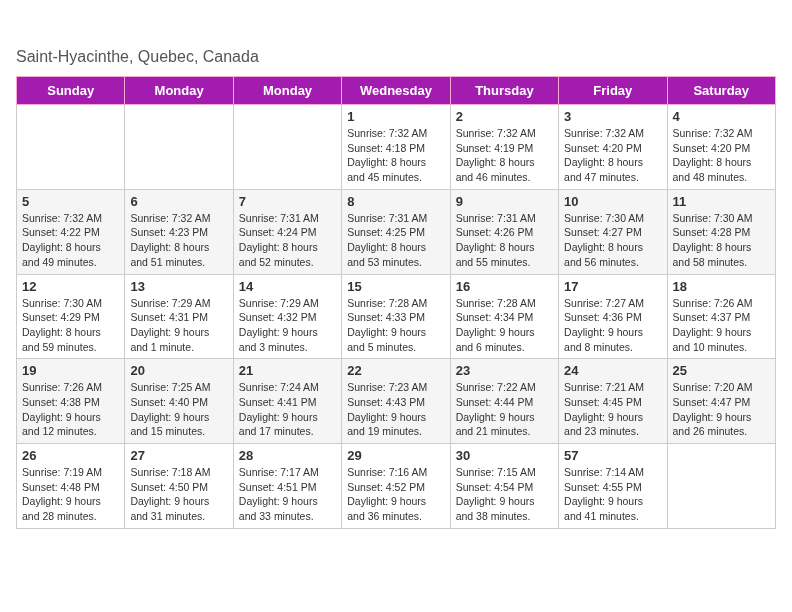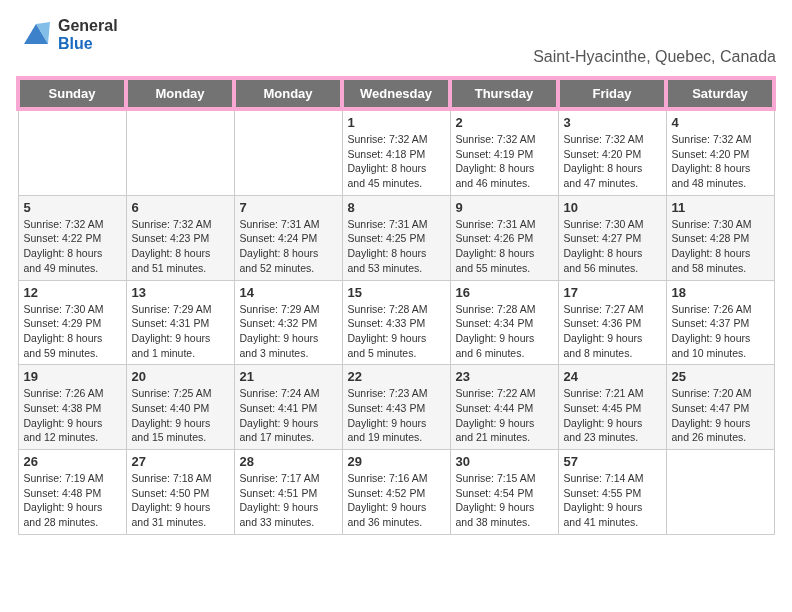--- a/index.html
+++ b/index.html
@@ -28,27 +28,27 @@
       font-size: 16px;
       color: #555;
       margin-top: 32px;
     }
     .calendar {
       width: 100%;
       border-collapse: collapse;
       border: 1px solid #ccc;
     }
     .calendar th {
-      background: #737373;
+      background: #a21caf;
       color: #fff;
       text-align: center;
       padding: 6px 4px;
       font-size: 13px;
       font-weight: bold;
-      border: 4px solid #f9a8d4;
+      border: 1px solid #f9a8d4;
     }
     .calendar td {
       width: 108px;
       vertical-align: top;
       padding: 4px 5px;
       border: 1px solid #ccc;
       font-size: 11px;
       color: #333;
       min-height: 80px;
       background: #fff;
@@ -79,32 +79,20 @@
     .logo-text-wrapper {
       display: flex;
       flex-direction: column;
       line-height: 1.1;
     }
   </style>
 </head>
 <body>
 
 <div class="header-area">
-  <div class="logo-wrapper">
-    <div style="width:38px; height:38px; position:relative;">
-      <svg width="38" height="38" viewBox="0 0 38 38">
-        <polygon points="8,28 20,8 32,28" fill="#1a6bbf" opacity="0.85"></polygon>
-        <polygon points="20,8 34,6 32,28" fill="#4fa3e0" opacity="0.7"></polygon>
-      </svg>
-    </div>
-    <div class="logo-text-wrapper">
-      <span style="font-size:16px; font-weight:bold; color:#333;">General</span>
-      <span style="font-size:16px; font-weight:bold; color:#1a6bbf;">Blue</span>
-    </div>
-  </div>
   <div class="title-area">
     <div class="location-title">Saint-Hyacinthe, Quebec, Canada</div>
   </div>
 </div>
 
 <table class="calendar">
   <thead>
     <tr>
     <th>Sunday</th>
         <th>Monday</th>

